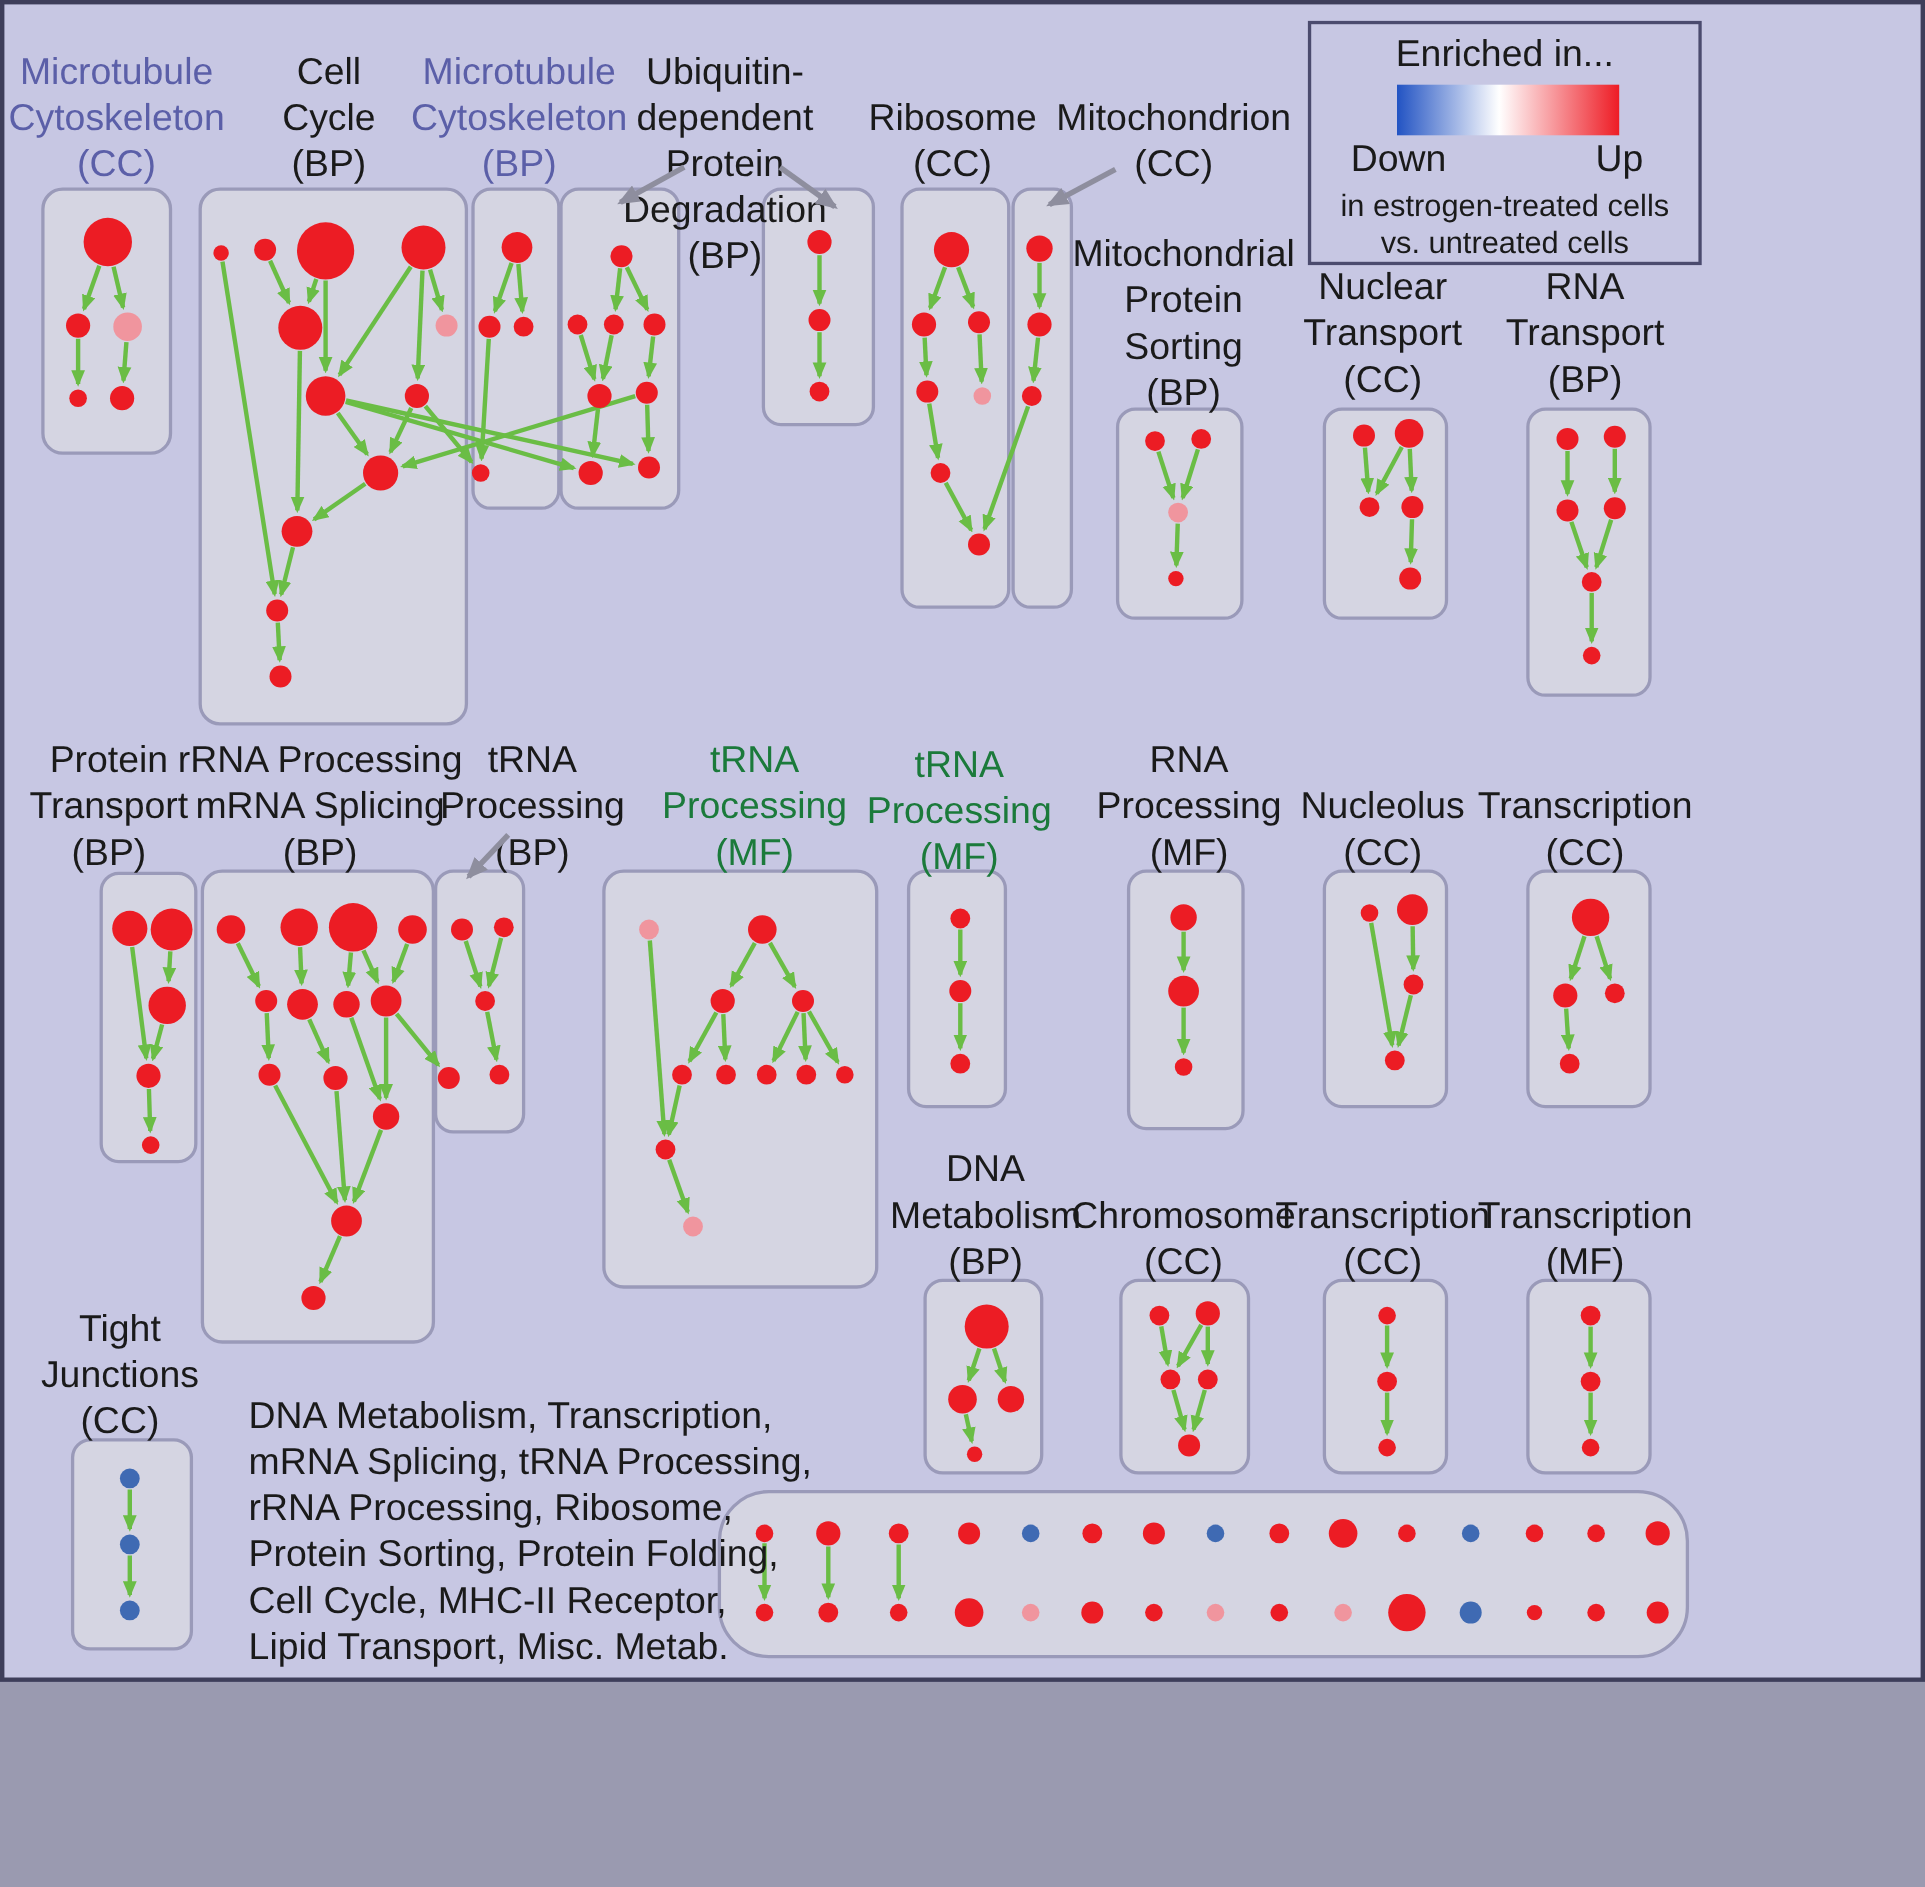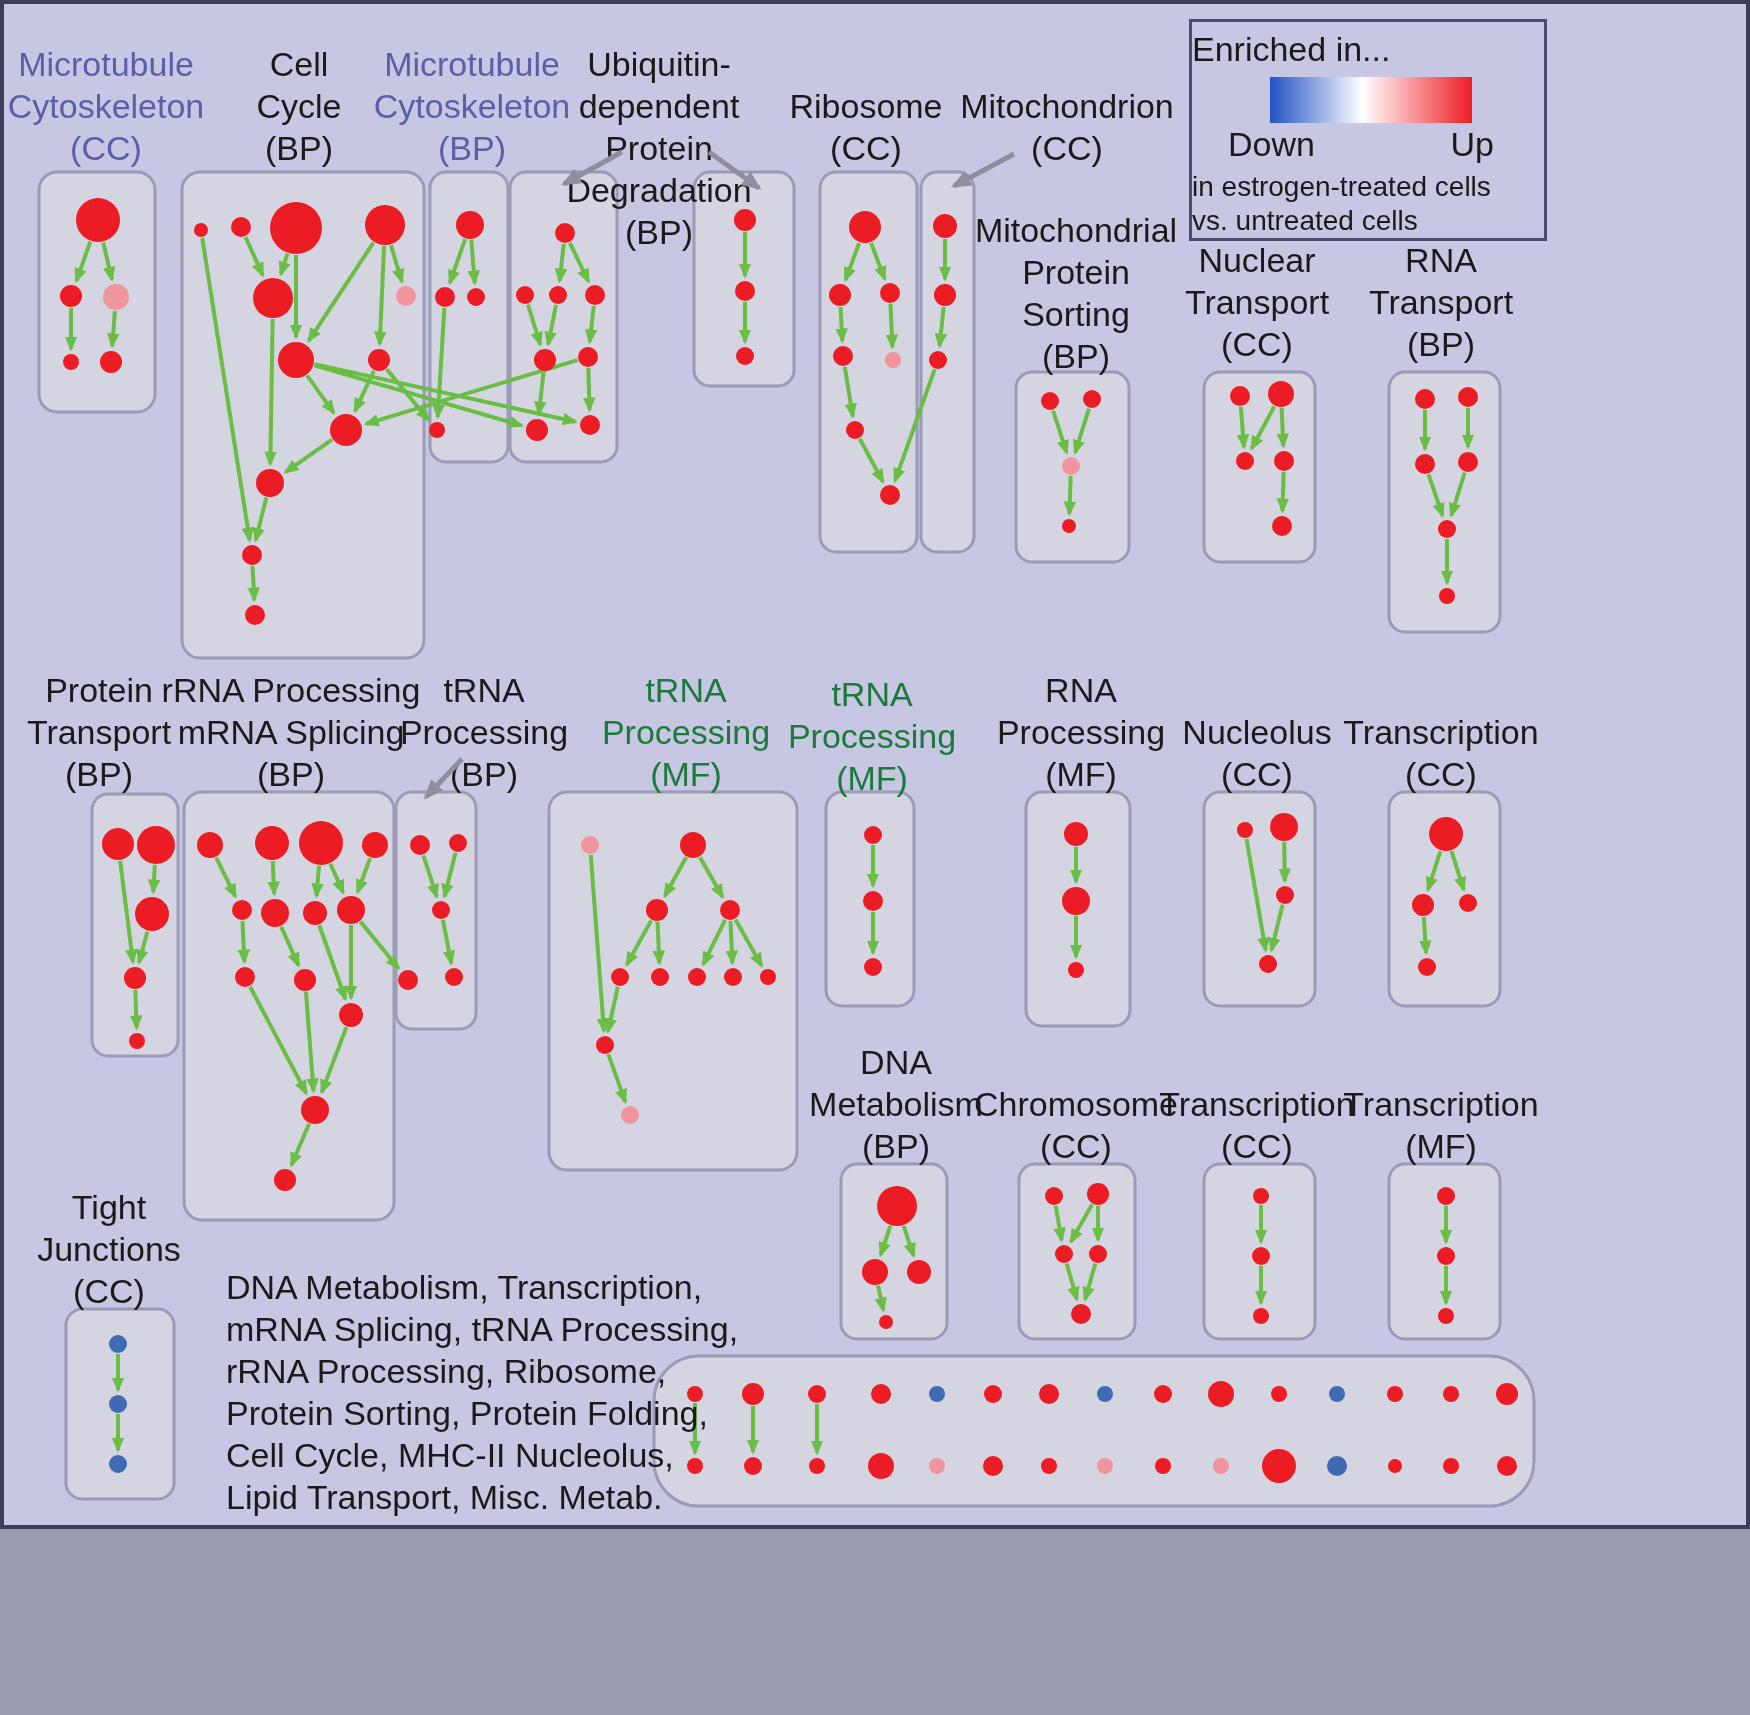--- a/index.html
+++ b/index.html
@@ -12,21 +12,21 @@
     border: 4px solid #3e3e5a;
     overflow: hidden;
     font-family: "Liberation Sans", sans-serif;
   }
   #diagram { position: absolute; left: 0; top: 0; }
   .legend {
     position: absolute;
     left: 1185px; top: 15px;
     width: 358px; height: 222px;
     border: 3px solid #4b4b6e;
-    text-align: left;
+    text-align: center;
     color: #1a1a1a;
   }
   .legend-title { font-size: 34px; margin-top: 8px; }
   .legend-gradient {
     width: 202px; height: 46px;
     margin: 8px 0 0 78px;
     background: linear-gradient(90deg, #2253c3 0%, #7aa0db 20%, #ffffff 46%, #f6bfc3 64%, #ee1c25 100%);
   }
   .legend-downup {
     display: flex; justify-content: space-between;
@@ -384,17 +384,17 @@
     </div>
     <div class="legend-sub first">in estrogen-treated cells</div>
     <div class="legend-sub">vs. untreated cells</div>
   </div>
 
   <div class="text-block">
     <div>DNA Metabolism, Transcription,</div>
     <div>mRNA Splicing, tRNA Processing,</div>
     <div>rRNA Processing, Ribosome,</div>
     <div>Protein Sorting, Protein Folding,</div>
-    <div>Cell Cycle, MHC-II Nucleolus,</div>
+    <div>Cell Cycle, MHC-II Receptor,</div>
     <div>Lipid Transport, Misc. Metab.</div>
   </div>
 
 </div>
 
 </body></html>

